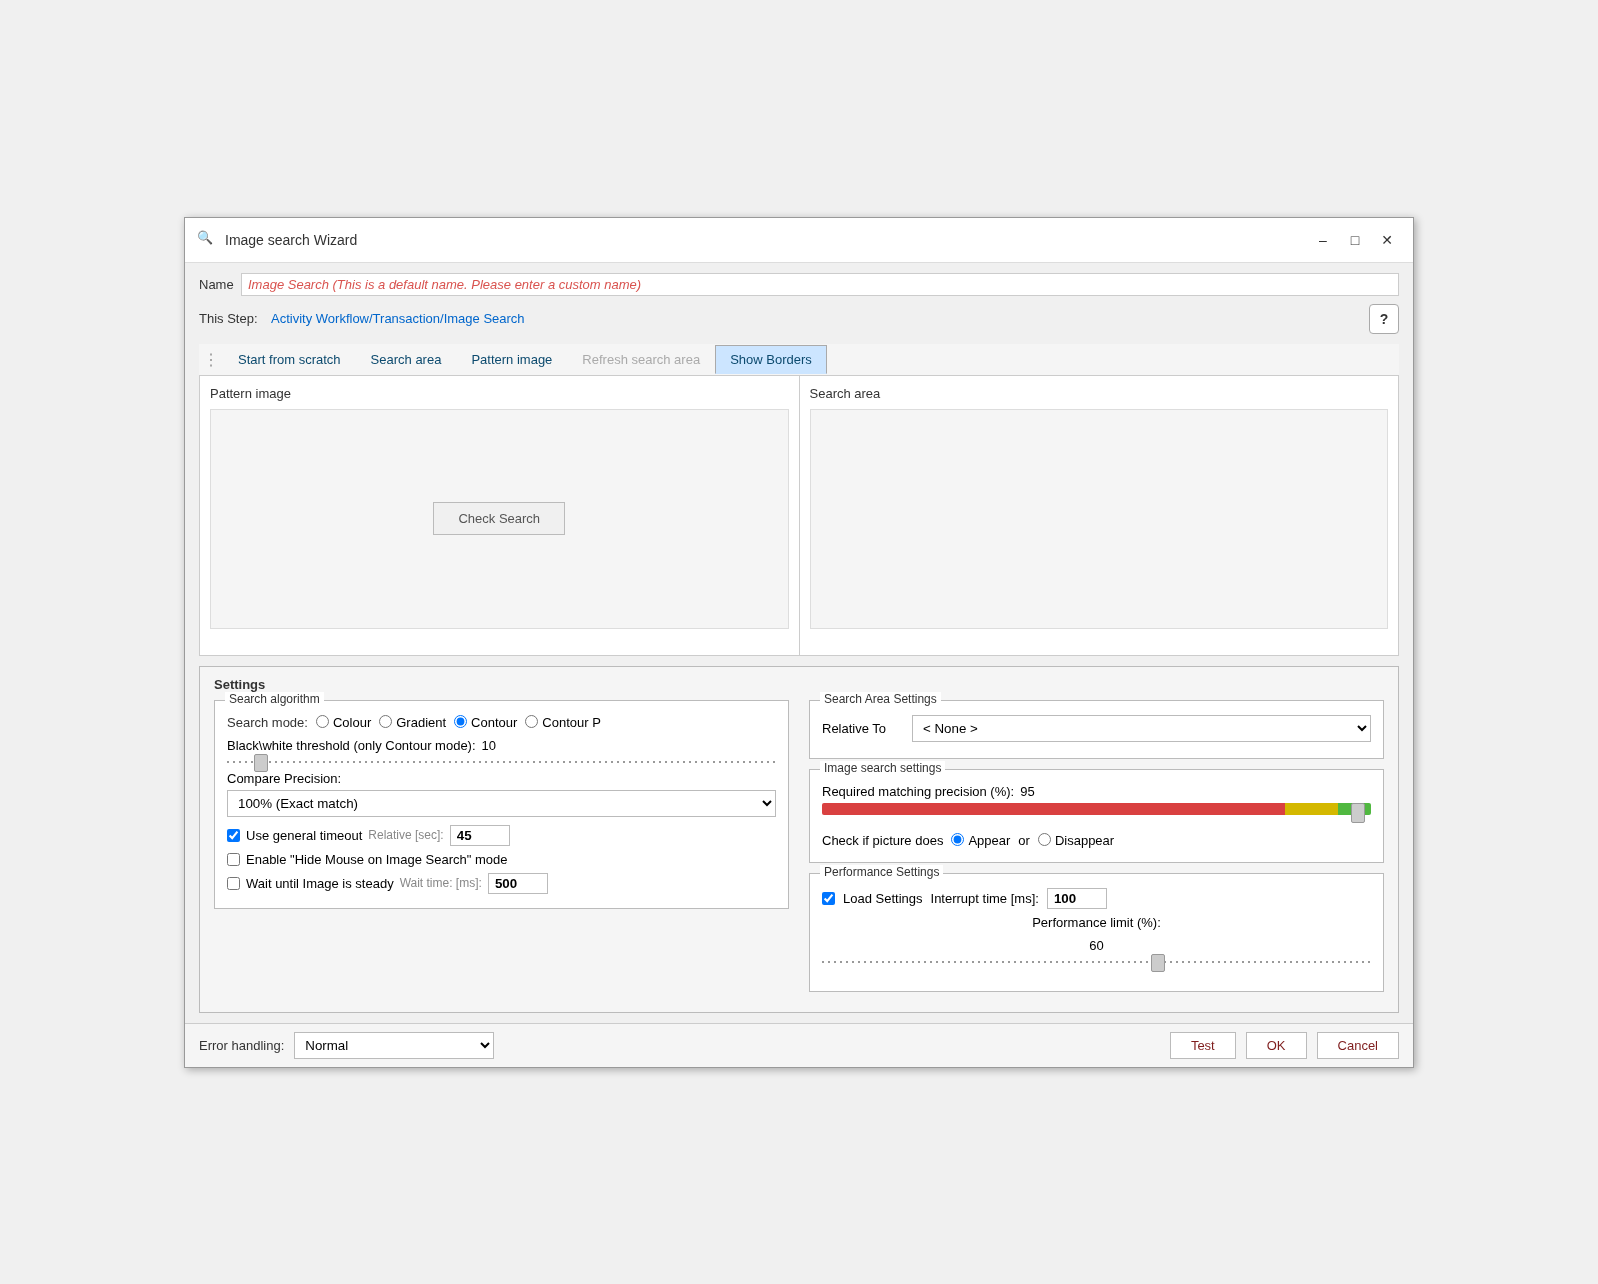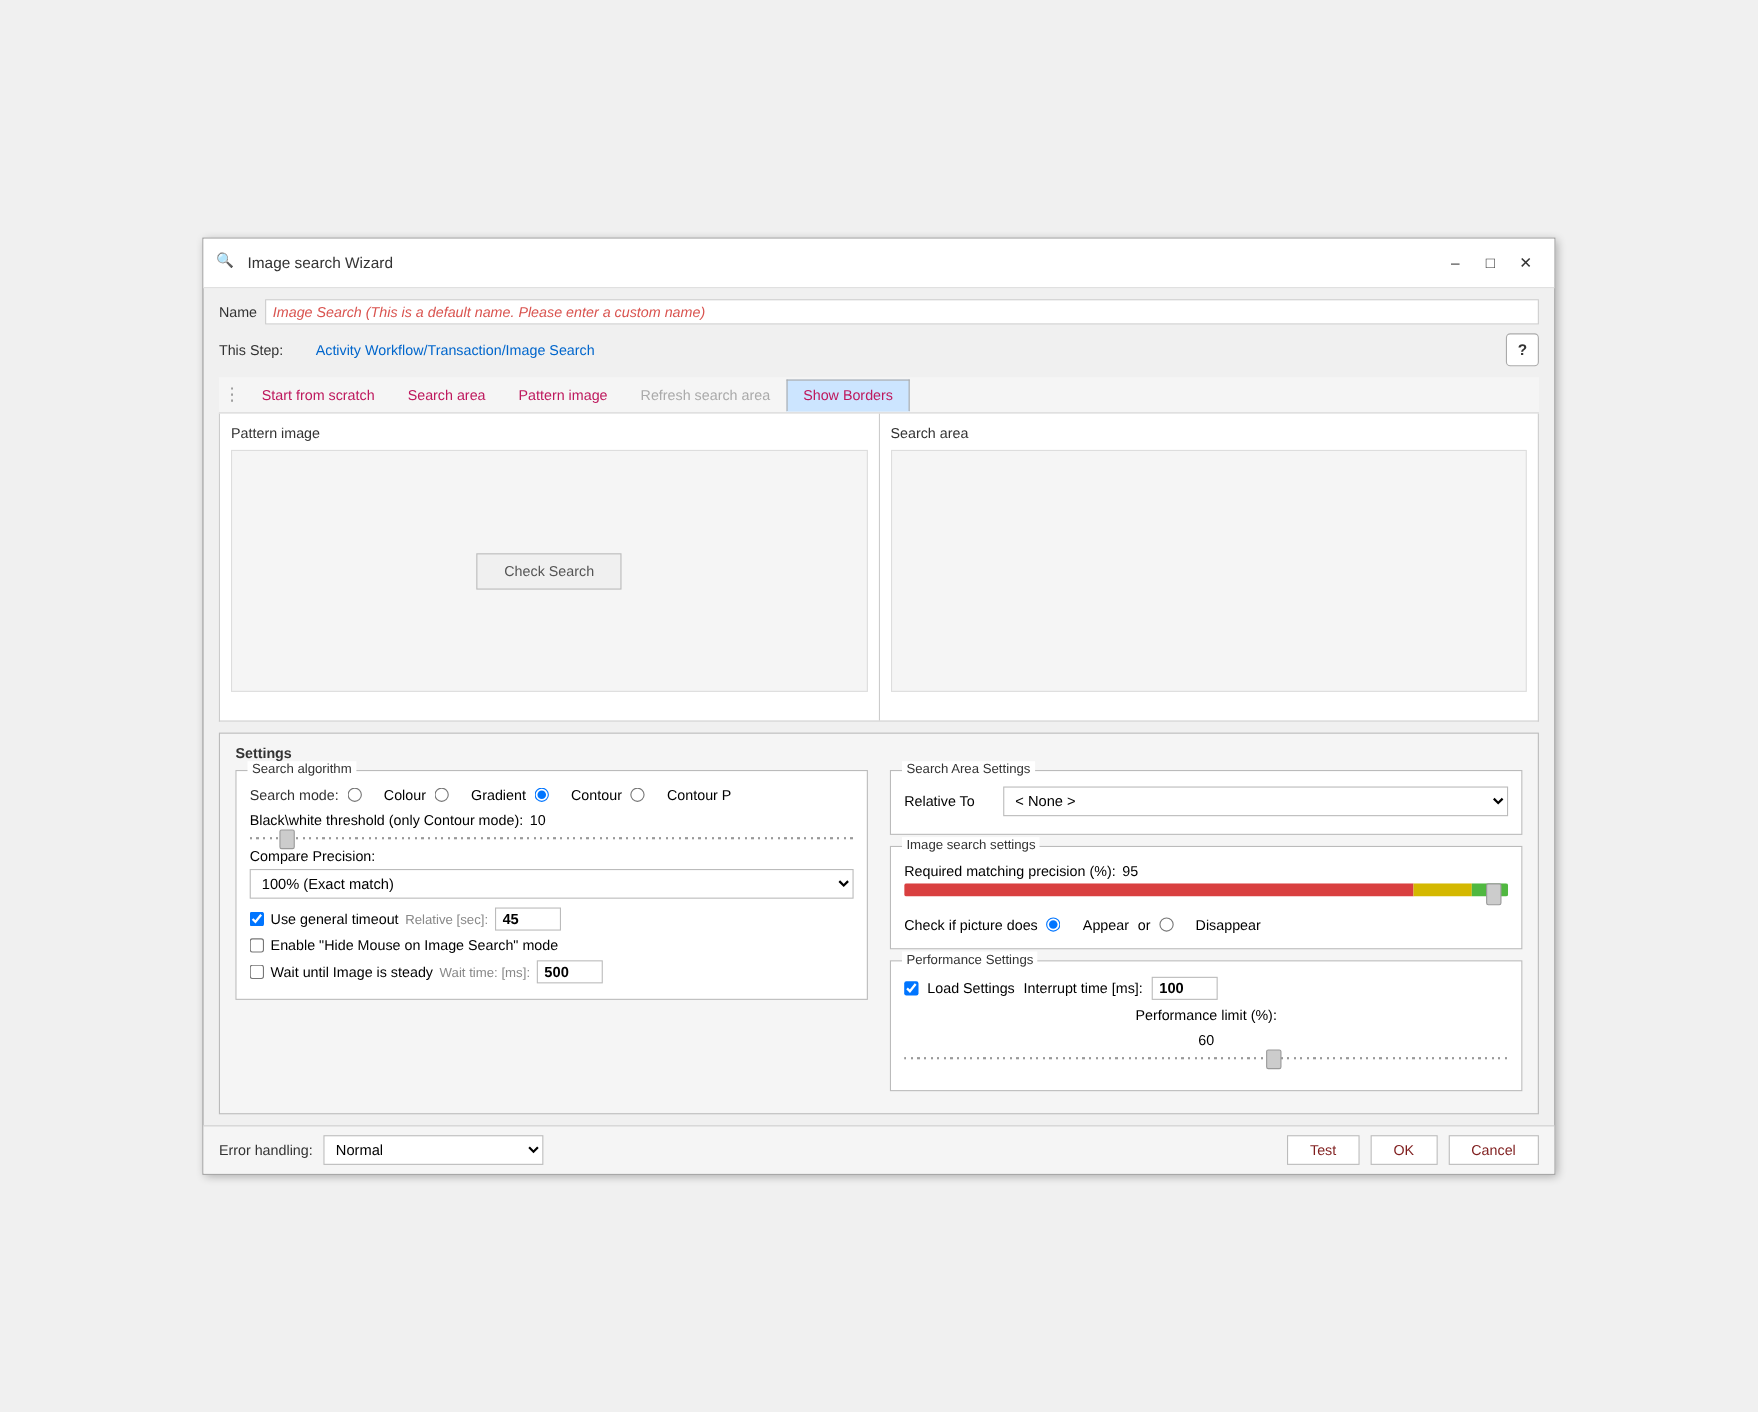--- a/index.html
+++ b/index.html
@@ -9,45 +9,45 @@
     .titlebar-icon { width: 20px; height: 20px; margin-right: 8px; }
     .titlebar-title { flex: 1; font-size: 14px; font-weight: 500; color: #333; }
     .titlebar-controls { display: flex; gap: 4px; }
     .titlebar-btn { width: 28px; height: 28px; background: none; border: none; cursor: pointer; display: flex; align-items: center; justify-content: center; font-size: 14px; color: #333; }
     .content { padding: 10px 14px; }
     .name-row { display: flex; align-items: center; gap: 2px; margin-bottom: 8px; }
     .name-label { font-weight: 400; color: #333; min-width: 40px; }
     .name-value { flex: 1; color: #d9534f; font-style: italic; border: 1px solid #ccc; padding: 3px 6px; background: white; }
     .step-row { display: flex; align-items: center; gap: 12px; margin-bottom: 10px; }
     .step-label { color: #333; min-width: 60px; }
-    .step-link { color: #0066cc; text-decoration: none; flex: 1; margin-left: 16px; }
+    .step-link { color: #0066cc; text-decoration: none; flex: 1; }
     .help-btn { width: 30px; height: 30px; border: 1px solid #aaa; background: white; border-radius: 4px; cursor: pointer; font-size: 14px; font-weight: bold; color: #333; display: flex; align-items: center; justify-content: center; }
     .tabs { display: flex; align-items: center; border-bottom: 1px solid #ccc; margin-bottom: 0; background: #f5f5f5; }
     .tab-drag { padding: 6px 4px; color: #999; font-size: 16px; cursor: grab; }
-    .tab { padding: 6px 14px; cursor: pointer; border: 1px solid transparent; font-size: 13px; color: #be185d; background: none; }
+    .tab { padding: 6px 14px; cursor: pointer; border: 1px solid transparent; font-size: 13px; color: #0c4a6e; background: none; }
     .tab.active { background: #cce5ff; border: 1px solid #aaa; border-bottom: 1px solid #cce5ff; }
     .tab.disabled { color: #aaa; cursor: default; }
     .main-panels { display: flex; gap: 0; background: white; border: 1px solid #ccc; border-top: none; min-height: 280px; }
     .pattern-panel { flex: 1; padding: 10px; border-right: 1px solid #ccc; }
     .search-panel { flex: 1; padding: 10px; }
     .panel-title { font-size: 13px; color: #333; margin-bottom: 8px; }
     .pattern-area { display: flex; align-items: center; justify-content: center; min-height: 220px; background: #f5f5f5; border: 1px solid #ddd; }
     .check-search-btn { padding: 8px 24px; background: #f0f0f0; border: 1px solid #bbb; cursor: pointer; font-size: 13px; color: #555; }
     .search-area-img { min-height: 220px; background: #f5f5f5; border: 1px solid #ddd; }
     .settings-section { margin-top: 10px; border: 1px solid #bbb; padding: 10px 14px; background: #f5f5f5; }
     .settings-title { font-size: 13px; font-weight: 600; color: #333; margin-bottom: 8px; }
     .settings-inner { display: flex; gap: 20px; }
     .left-settings { flex: 1; }
     .right-settings { flex: 1; }
     .group-box { border: 1px solid #bbb; padding: 8px 12px; margin-bottom: 10px; background: white; position: relative; }
     .group-label { position: absolute; top: -9px; left: 10px; background: white; padding: 0 4px; font-size: 12px; color: #333; font-weight: 500; }
     .search-mode-row { display: flex; align-items: center; gap: 8px; flex-wrap: wrap; margin-bottom: 8px; margin-top: 6px; }
     .search-mode-label { color: #333; }
     .radio-group { display: flex; align-items: center; gap: 8px; flex-wrap: wrap; }
-    .radio-item { display: flex; align-items: center; gap: 20px; cursor: pointer; }
+    .radio-item { display: flex; align-items: flex-start; gap: 4px; cursor: pointer; }
     input[type=radio] { cursor: pointer; }
     .threshold-row { display: flex; align-items: center; gap: 6px; margin-bottom: 6px; }
     .compare-label { margin-bottom: 4px; }
     .compare-select { width: 100%; padding: 4px 6px; border: 1px solid #bbb; background: white; cursor: pointer; }
     .checkbox-row { display: flex; align-items: center; gap: 6px; margin-bottom: 6px; }
     .checkbox-row input[type=checkbox] { cursor: pointer; }
     .text-input { border: 1px solid #bbb; padding: 2px 6px; width: 60px; background: white; font-weight: bold; }
     .relative-row { display: flex; align-items: center; gap: 10px; margin-bottom: 8px; margin-top: 6px; }
     .relative-label { min-width: 80px; }
     .relative-select { flex: 1; padding: 4px 6px; border: 1px solid #bbb; background: white; cursor: pointer; }

